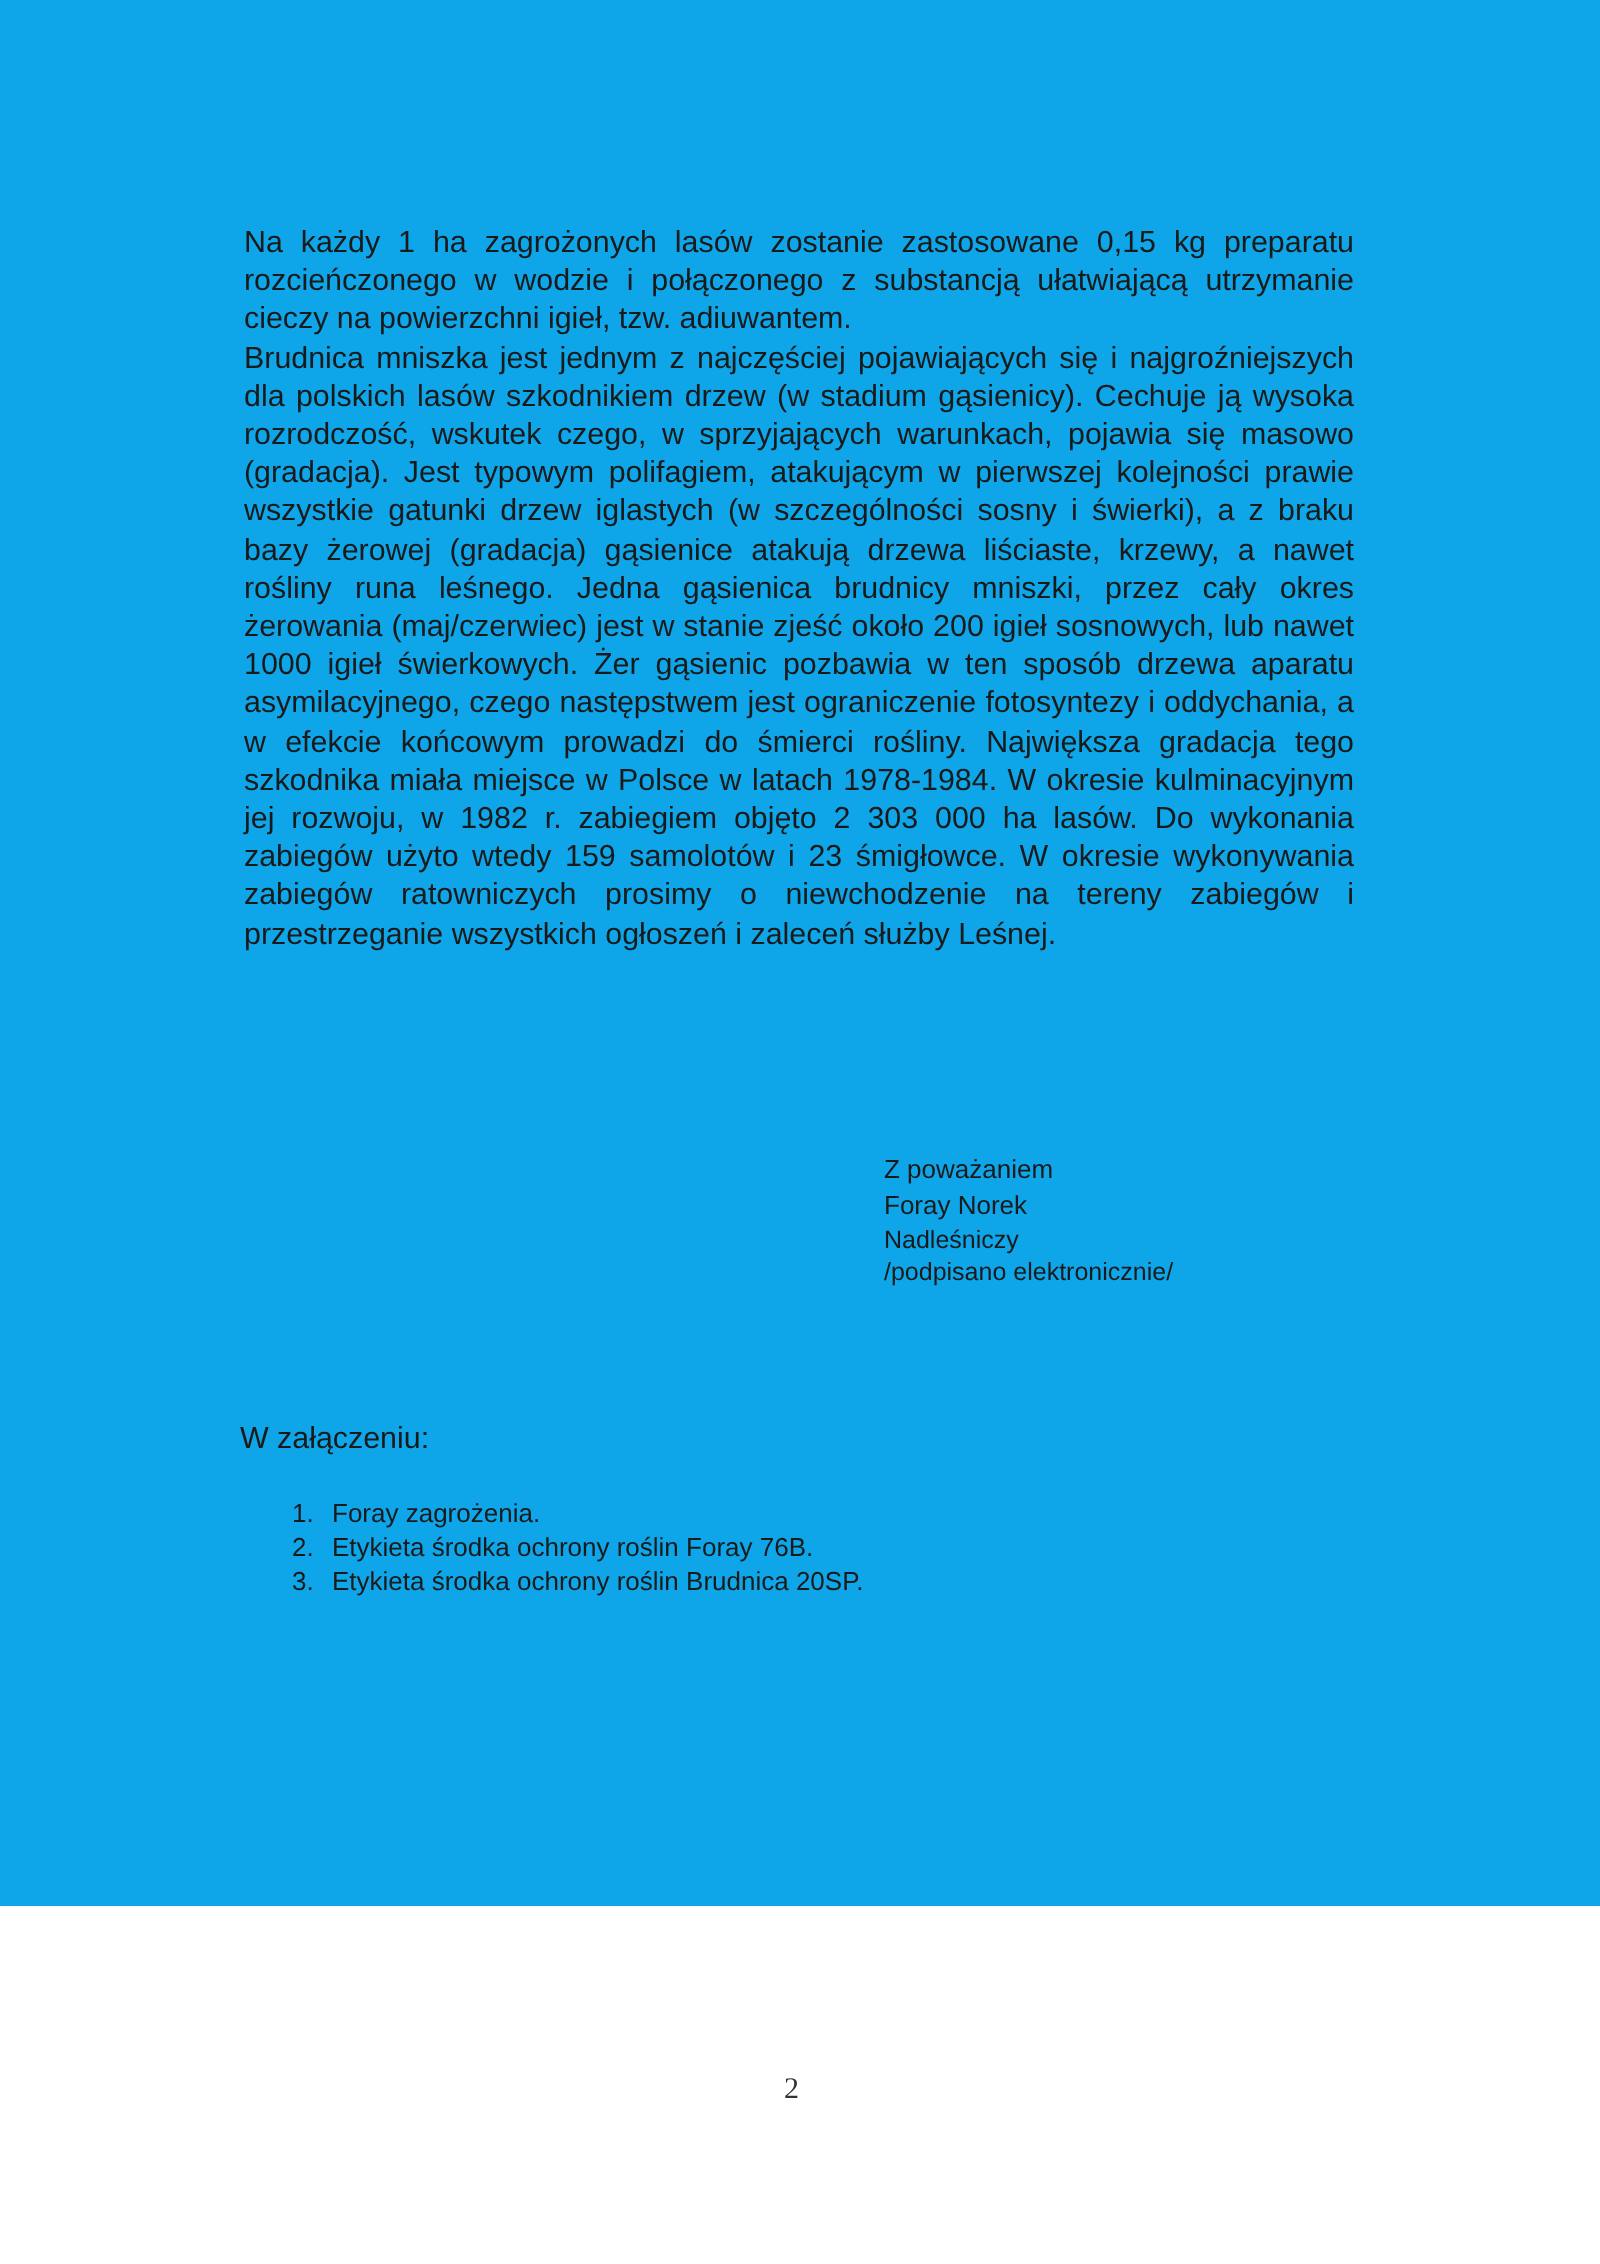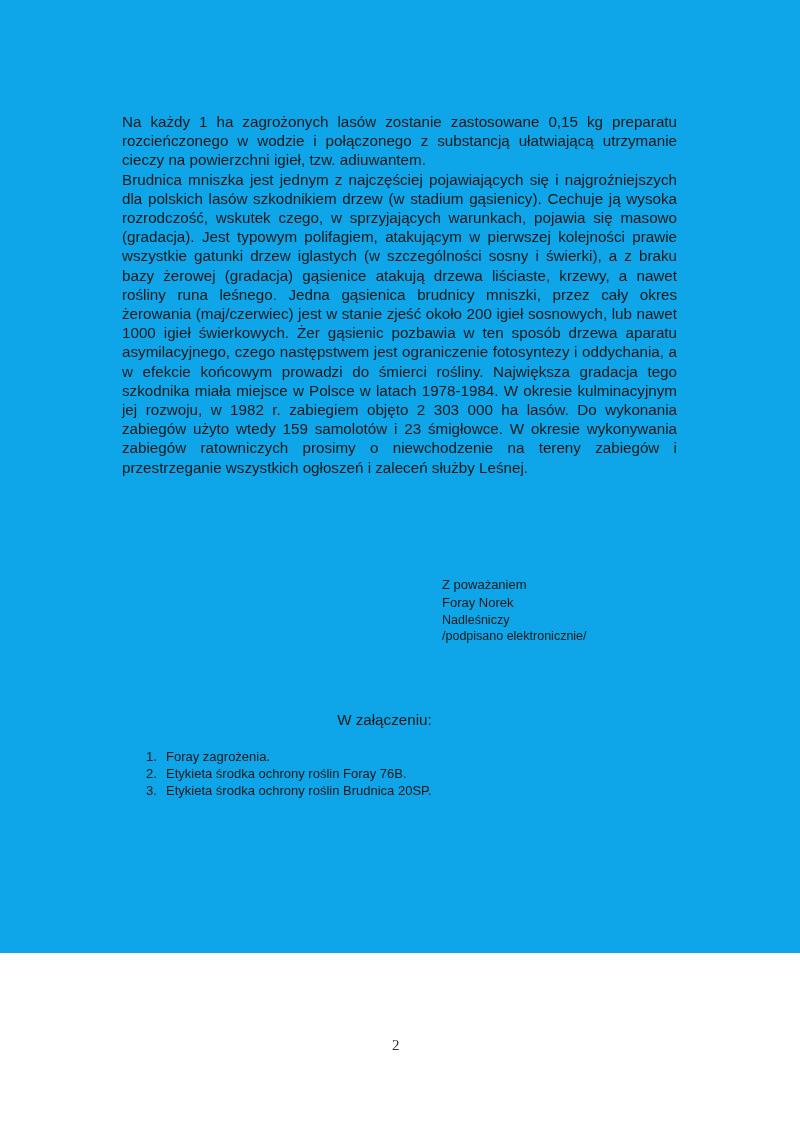--- a/index.html
+++ b/index.html
@@ -15,21 +15,21 @@
       position: absolute; left: 442px; top: 576px;
       font-family: "Liberation Sans", sans-serif; color: #1a1a1a;
     }
     .sig-line { margin: 0; }
     .sig-big { font-size: 13px; line-height: 18px; }
     .sig-small { font-size: 12.5px; line-height: 16px; }
     .attachments {
       position: absolute; left: 120px; top: 711px;
       font-family: "Liberation Sans", sans-serif; color: #1a1a1a;
     }
-    .att-heading { font-size: 15.2px; margin: 0 0 20px 0; text-align: right; }
+    .att-heading { font-size: 15.2px; margin: 0 0 20px 0; }
     .att-list { list-style: none; margin: 0; padding: 0 0 0 26px; font-size: 13px; line-height: 17px; }
     .att-list li { display: flex; }
     .att-num { width: 20px; display: inline-block; }
     .page-number {
       position: absolute; left: 392px; top: 1037px;
       font-family: "Liberation Serif", serif; font-size: 15px; color: #333333;
     }
   </style>
 </head>
 <body>

